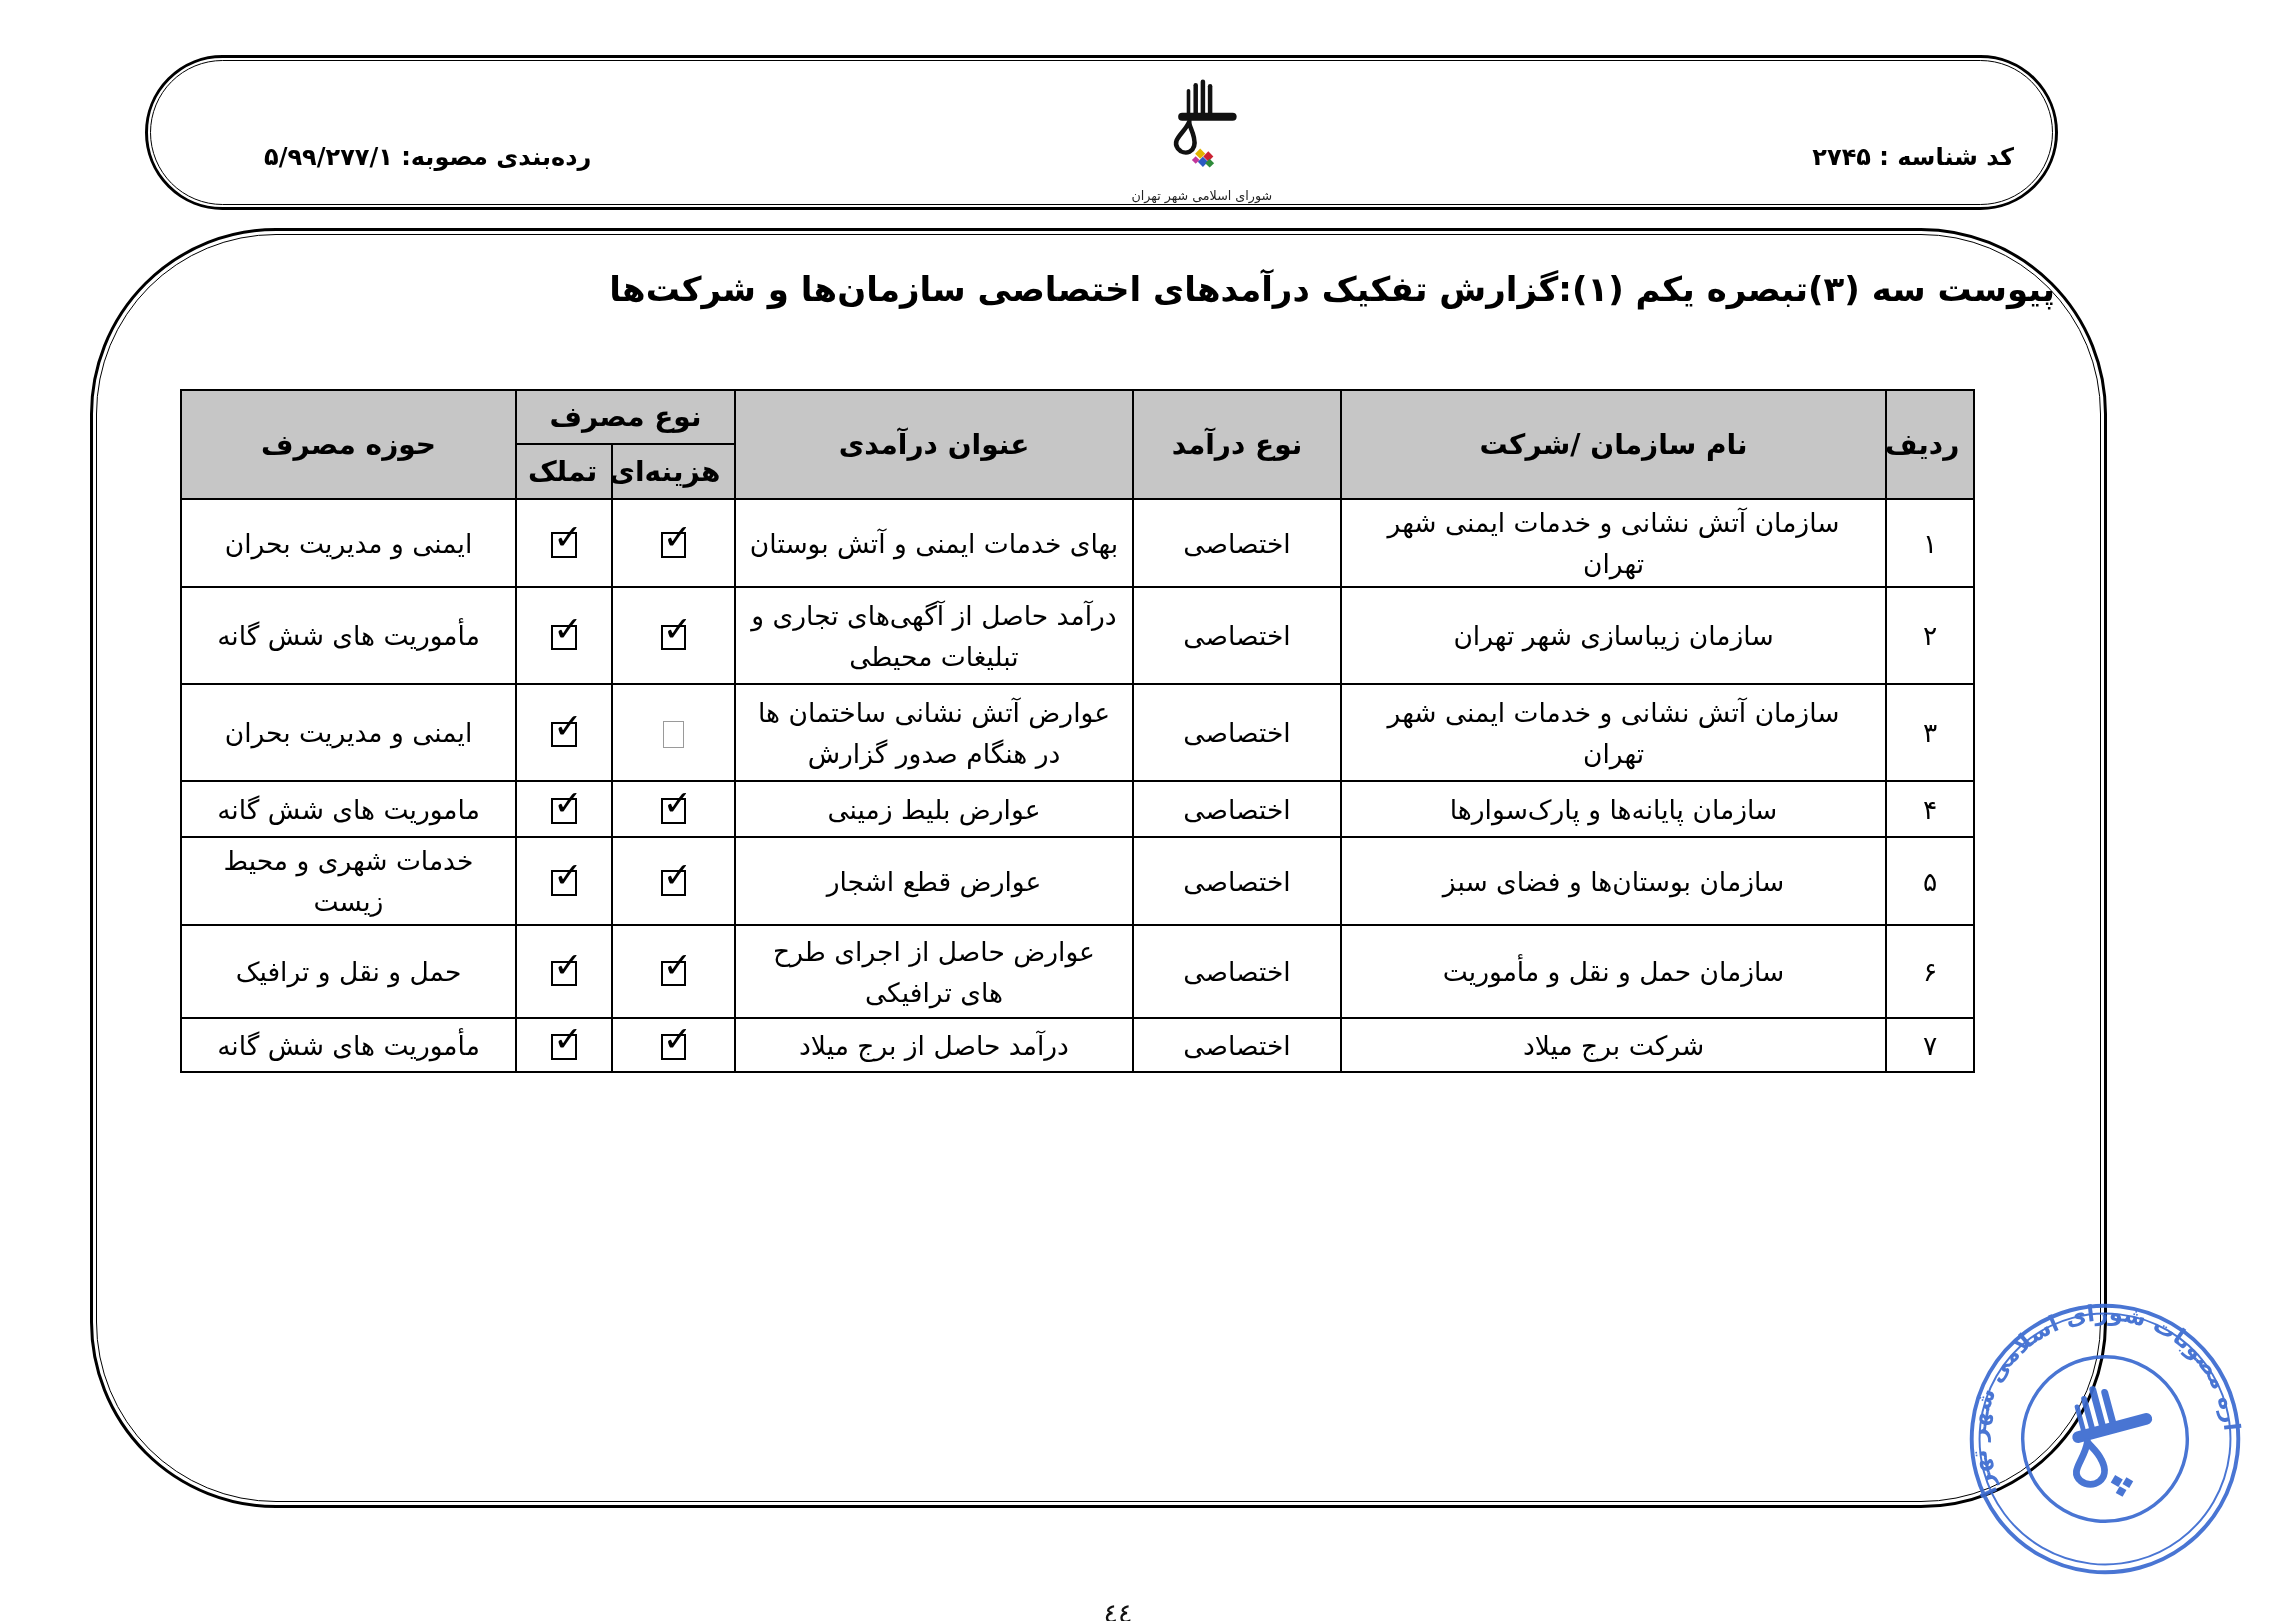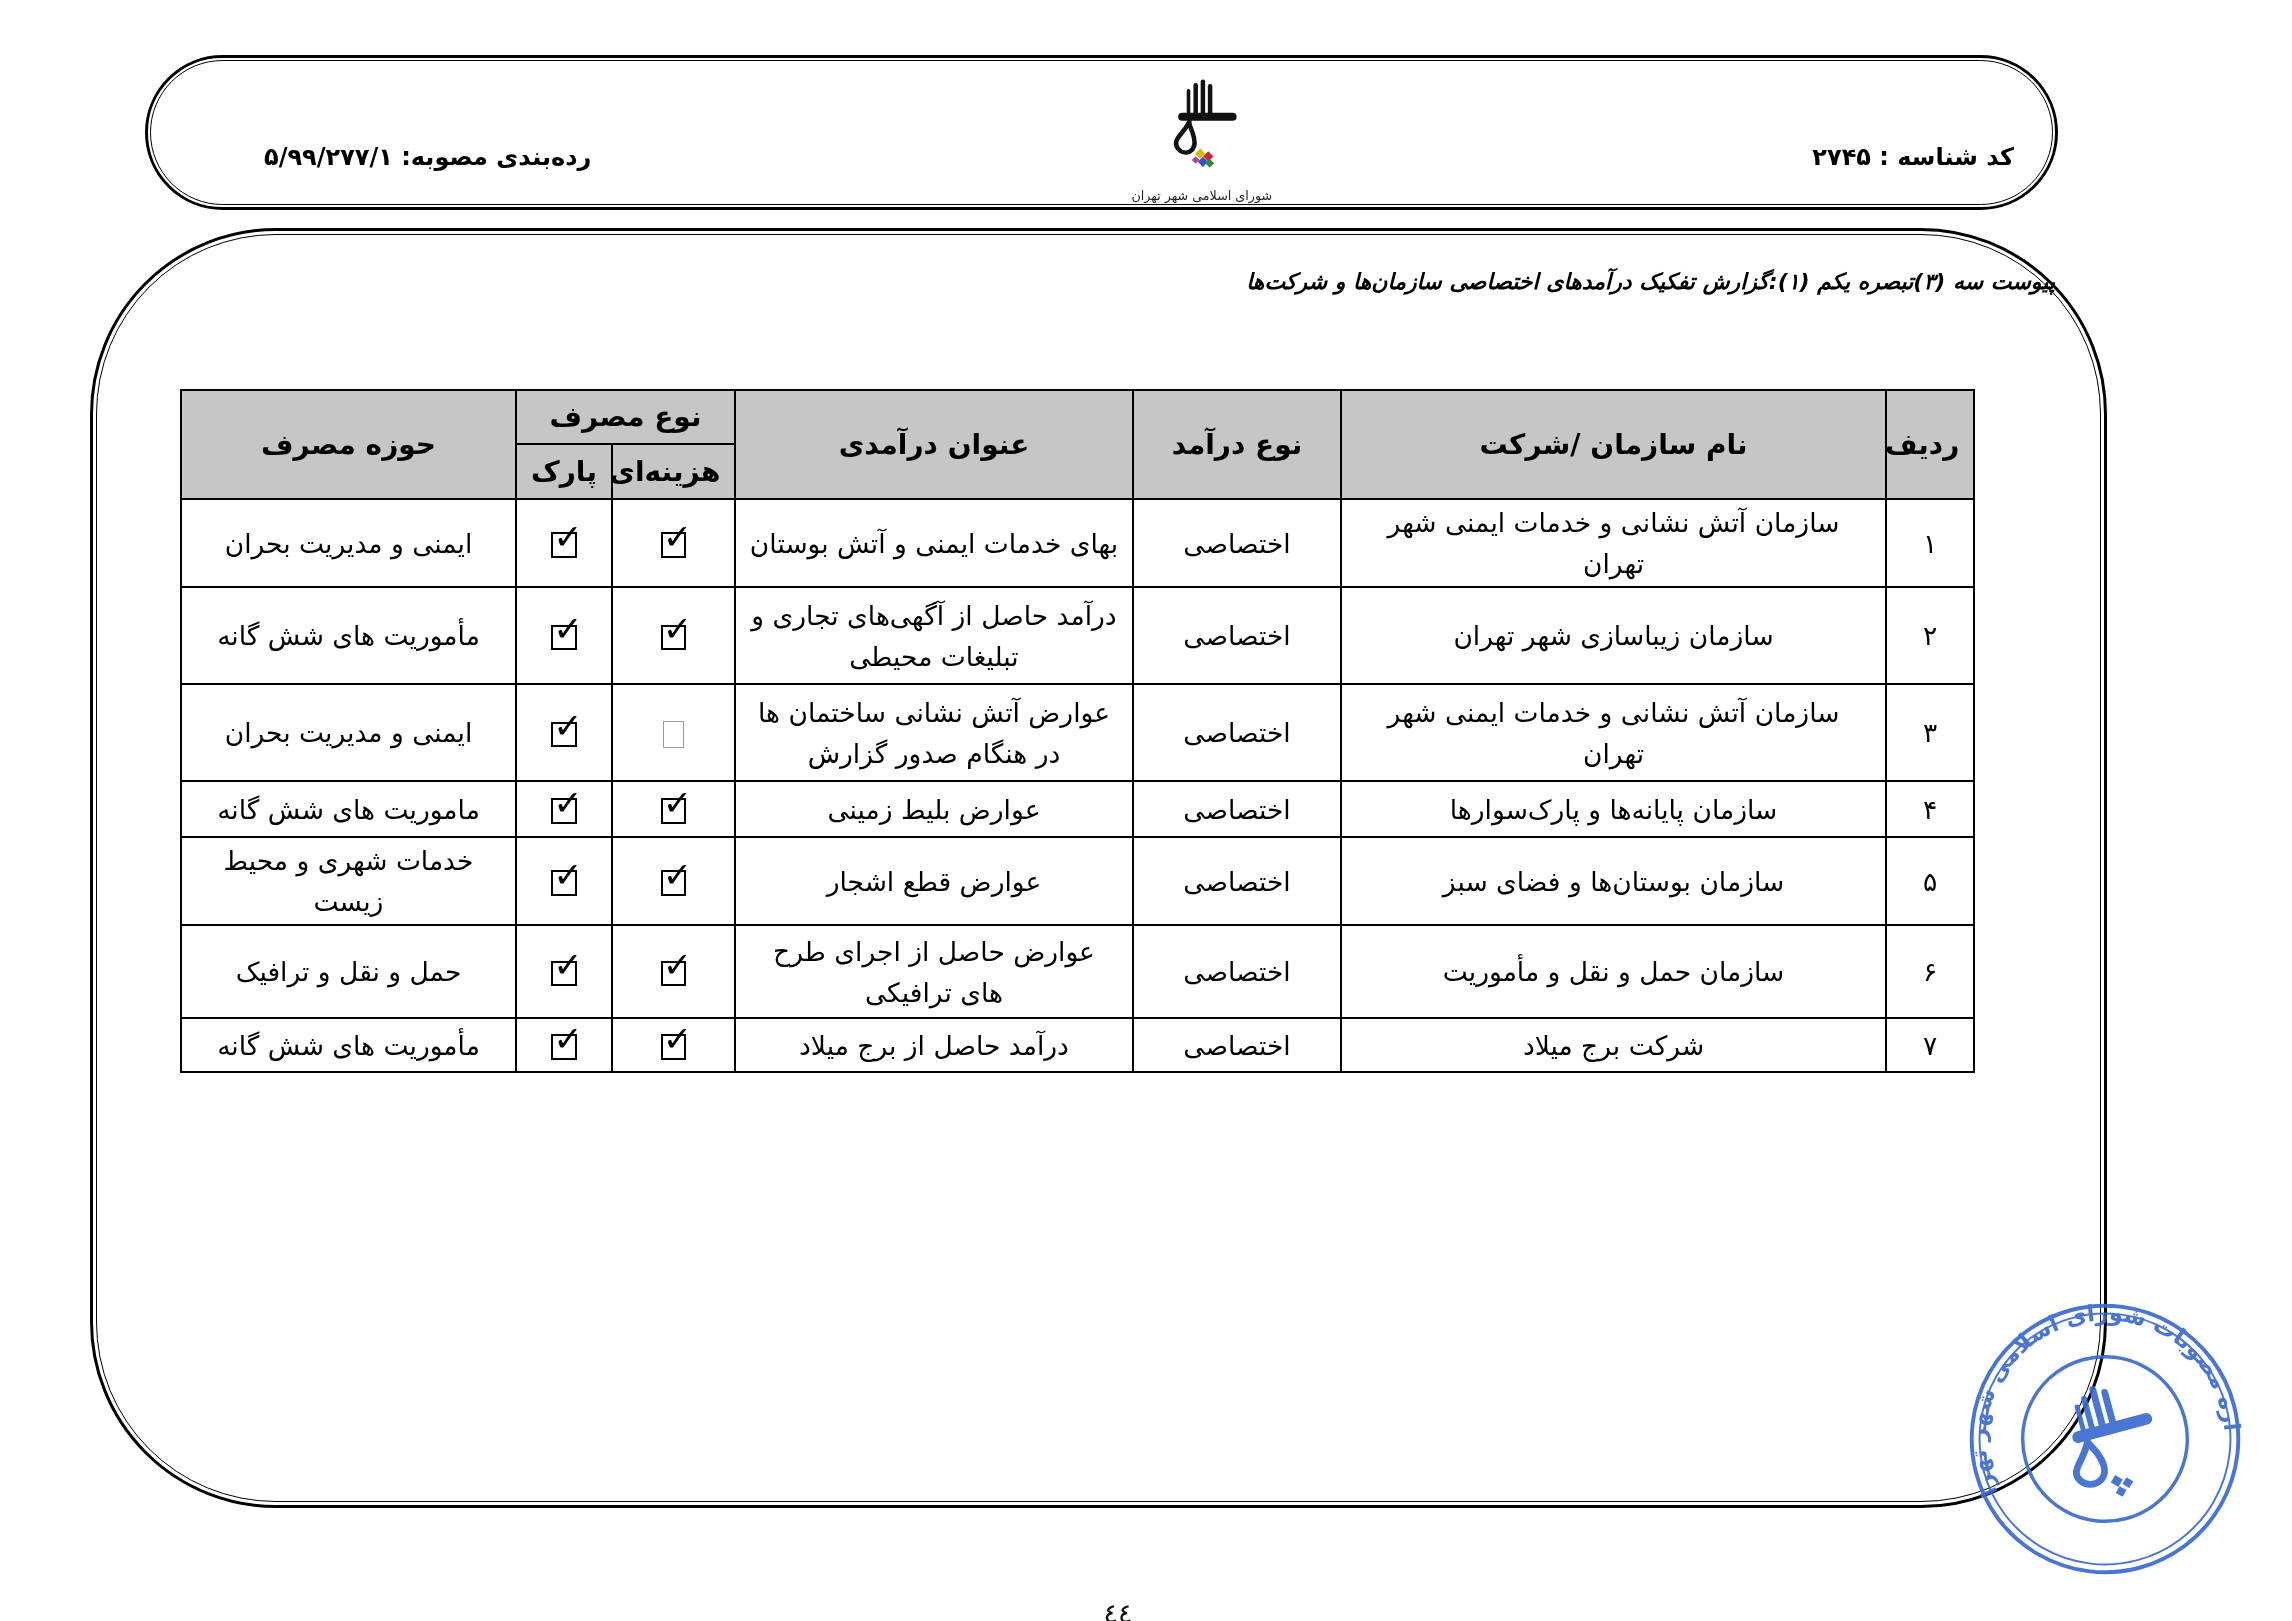--- a/index.html
+++ b/index.html
@@ -30,21 +30,21 @@
     position:absolute; left:90px; top:228px; width:2017px; height:1280px;
     border:3.9px solid #000; border-radius:186px;
   }
   .main-box::before {
     content:""; position:absolute; inset:2.9px; border:1.5px solid #000;
     border-radius:180px; pointer-events:none;
   }
 
   .doc-title {
     position:absolute; top:269px; right:238px;
-    font-size:22px; font-weight:bold; color:#000; direction:rtl; white-space:nowrap;font-style:italic;
+    font-size:34px; font-weight:bold; color:#000; direction:rtl; white-space:nowrap;
   }
 
   
   table.rpt {
     position:absolute; left:180px; top:389px; width:1794px;
     border-collapse:collapse; table-layout:fixed; direction:rtl;
   }
   table.rpt th, table.rpt td {
     border:2px solid #000; text-align:center; vertical-align:middle;
     font-size:26.5px; color:#000; padding:2px 13.7px; line-height:1.55;
@@ -137,21 +137,21 @@
       <tr>
         <th rowspan="2">ردیف</th>
         <th rowspan="2">نام سازمان /شرکت</th>
         <th rowspan="2">نوع درآمد</th>
         <th rowspan="2">عنوان درآمدی</th>
         <th colspan="2">نوع مصرف</th>
         <th rowspan="2">حوزه مصرف</th>
       </tr>
       <tr>
         <th>هزینه‌ای</th>
-        <th>پارک</th>
+        <th>تملک</th>
       </tr>
     </thead>
     <tbody id="rpt-body">
         <tr>
           <td>۱</td>
           <td>سازمان آتش نشانی  و خدمات ایمنی شهر تهران</td>
           <td>اختصاصی</td>
           <td>بهای خدمات ایمنی و آتش بوستان</td>
           <td><span class="cb checked"></span></td>
           <td><span class="cb checked"></span></td>

